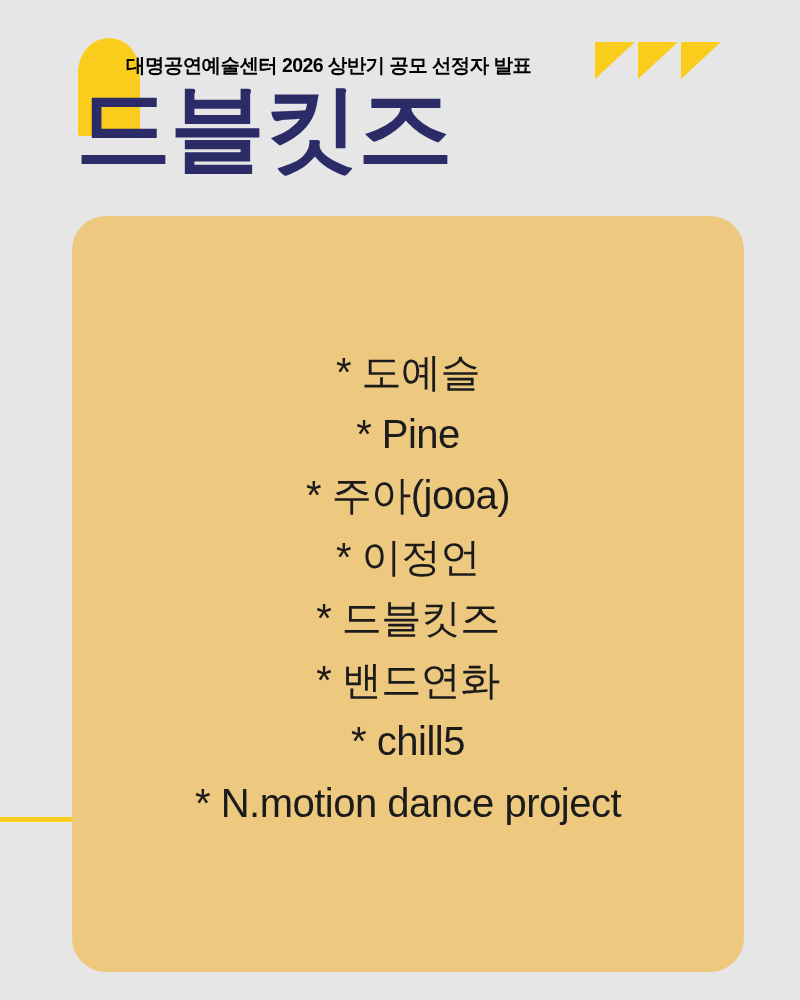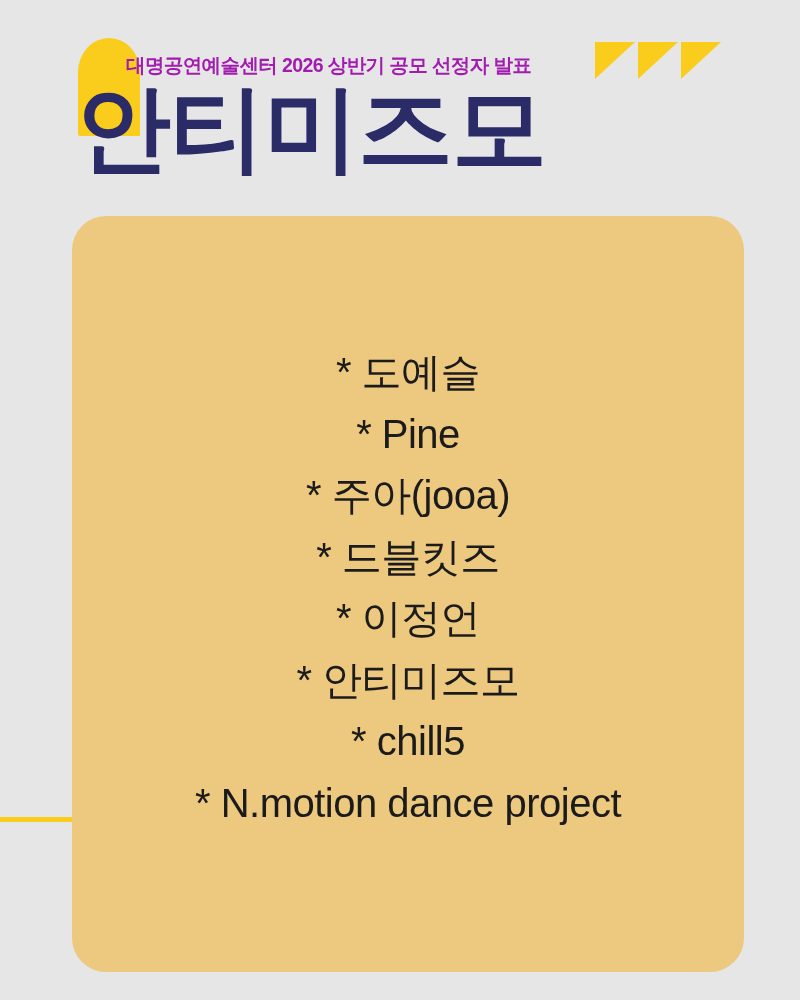--- a/index.html
+++ b/index.html
@@ -67,21 +67,21 @@
     width: 800px;
     height: 200px;
   }
   .subtitle {
     position: absolute;
     left: 86px;
     top: 52px;
     font-size: 19.5px;
     font-weight: bold;
     letter-spacing: -0.6px;
-    color: #a21caf;
+    color: #000000;
     white-space: nowrap;
     padding-left: 40px;
   }
   .main-title {
     position: absolute;
     left: 76px;
     top: 78px;
     font-size: 95px;
     line-height: 100px;
     font-weight: bold;
@@ -142,31 +142,31 @@
   <div class="tri-group">
     <div class="tri tri-1"></div>
     <div class="tri tri-2"></div>
     <div class="tri tri-3"></div>
   </div>
 
   <div class="blob"></div>
 
   <div class="header">
     <div class="subtitle">대명공연예술센터 2026 상반기 공모 선정자 발표</div>
-    <div class="main-title">안티미즈모</div>
+    <div class="main-title">드블킷즈</div>
   </div>
 
   <div class="rule"></div>
 
   <div class="card">
     <ul class="name-list">
       <li class="name-item">* 도예슬</li>
       <li class="name-item">* Pine</li>
       <li class="name-item">* 주아(jooa)</li>
+      <li class="name-item">* 이정언</li>
       <li class="name-item">* 드블킷즈</li>
-      <li class="name-item">* 이정언</li>
-      <li class="name-item">* 안티미즈모</li>
+      <li class="name-item">* 밴드연화</li>
       <li class="name-item">* chill5</li>
       <li class="name-item">* N.motion dance project</li>
     </ul>
   </div>
 
 </div>
 
 </body></html>

